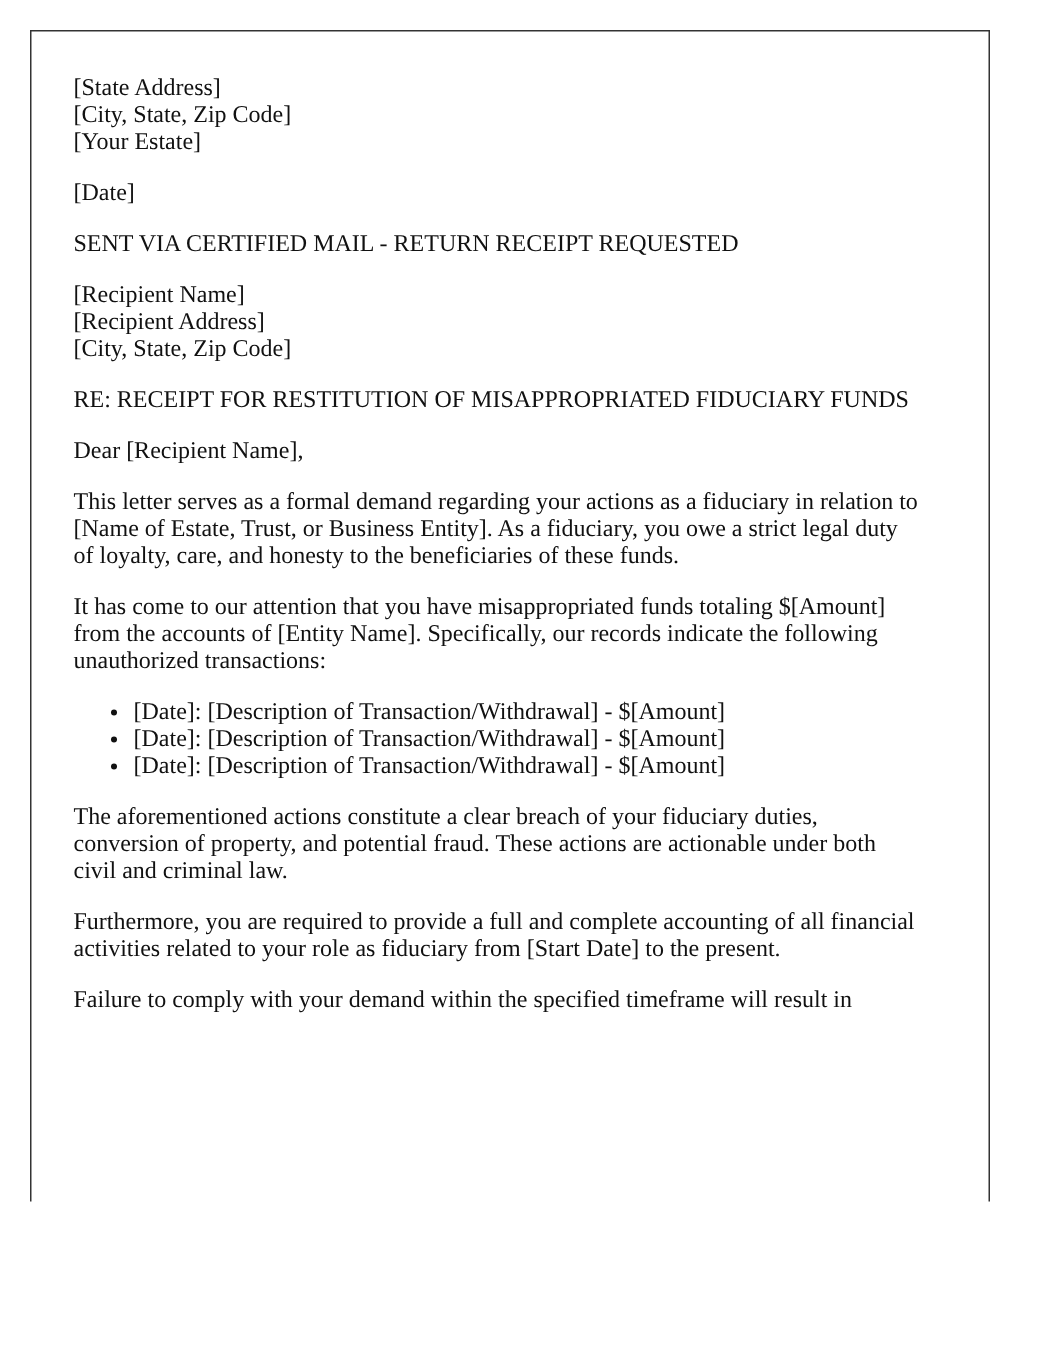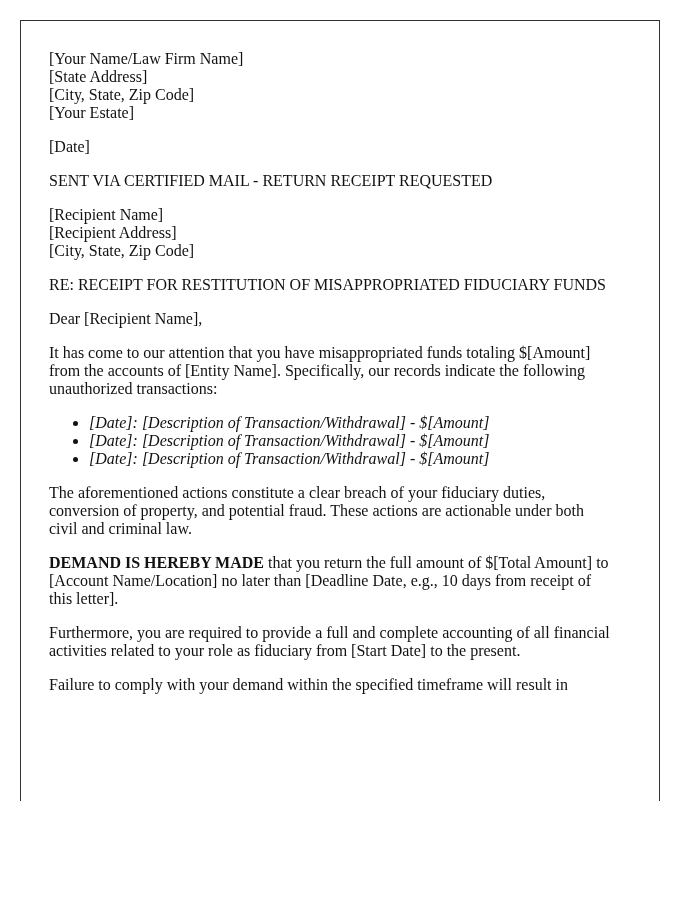--- a/index.html
+++ b/index.html
@@ -40,65 +40,63 @@
     }
     .bold {
       font-weight: normal;
     }
     p {
       margin: 0 18px 16px 0;
     }
     ul {
       margin: 0 0 16px 0;
       padding-left: 40px;
-      font-style: italic;
     }
     ul li {
       margin: 0;
       padding: 0;
     }
   </style>
 </head>
 <body>
 
 <div class="letter-frame">
   <div class="letter">
 
     <div class="block">
-      <span class="line">[Your Name/Law Firm Name]</span>
       <span class="line">[State Address]</span>
       <span class="line">[City, State, Zip Code]</span>
       <span class="line">[Your Estate]</span>
     </div>
 
     <p>[Date]</p>
 
     <p class="bold">SENT VIA CERTIFIED MAIL - RETURN RECEIPT REQUESTED</p>
 
     <div class="block">
       <span class="line">[Recipient Name]</span>
       <span class="line">[Recipient Address]</span>
       <span class="line">[City, State, Zip Code]</span>
     </div>
 
     <p class="bold">RE: RECEIPT FOR RESTITUTION OF MISAPPROPRIATED FIDUCIARY FUNDS</p>
 
     <p>Dear [Recipient Name],</p>
 
+    <p>This letter serves as a formal demand regarding your actions as a fiduciary in relation to [Name of Estate, Trust, or Business Entity]. As a fiduciary, you owe a strict legal duty of loyalty, care, and honesty to the beneficiaries of these funds.</p>
 
     <p>It has come to our attention that you have misappropriated funds totaling $[Amount] from the accounts of [Entity Name]. Specifically, our records indicate the following unauthorized transactions:</p>
 
     <ul>
       <li>[Date]: [Description of Transaction/Withdrawal] - $[Amount]</li>
       <li>[Date]: [Description of Transaction/Withdrawal] - $[Amount]</li>
       <li>[Date]: [Description of Transaction/Withdrawal] - $[Amount]</li>
     </ul>
 
     <p>The aforementioned actions constitute a clear breach of your fiduciary duties, conversion of property, and potential fraud. These actions are actionable under both civil and criminal law.</p>
 
-    <p><strong>DEMAND IS HEREBY MADE</strong><span> that you return the full amount of $[Total Amount] to [Account Name/Location] no later than [Deadline Date, e.g., 10 days from receipt of this letter].</span></p>
 
     <p>Furthermore, you are required to provide a full and complete accounting of all financial activities related to your role as fiduciary from [Start Date] to the present.</p>
 
     <p>Failure to comply with your demand within the specified timeframe will result in</p>
 
   </div>
 </div>
 
 </body></html>

